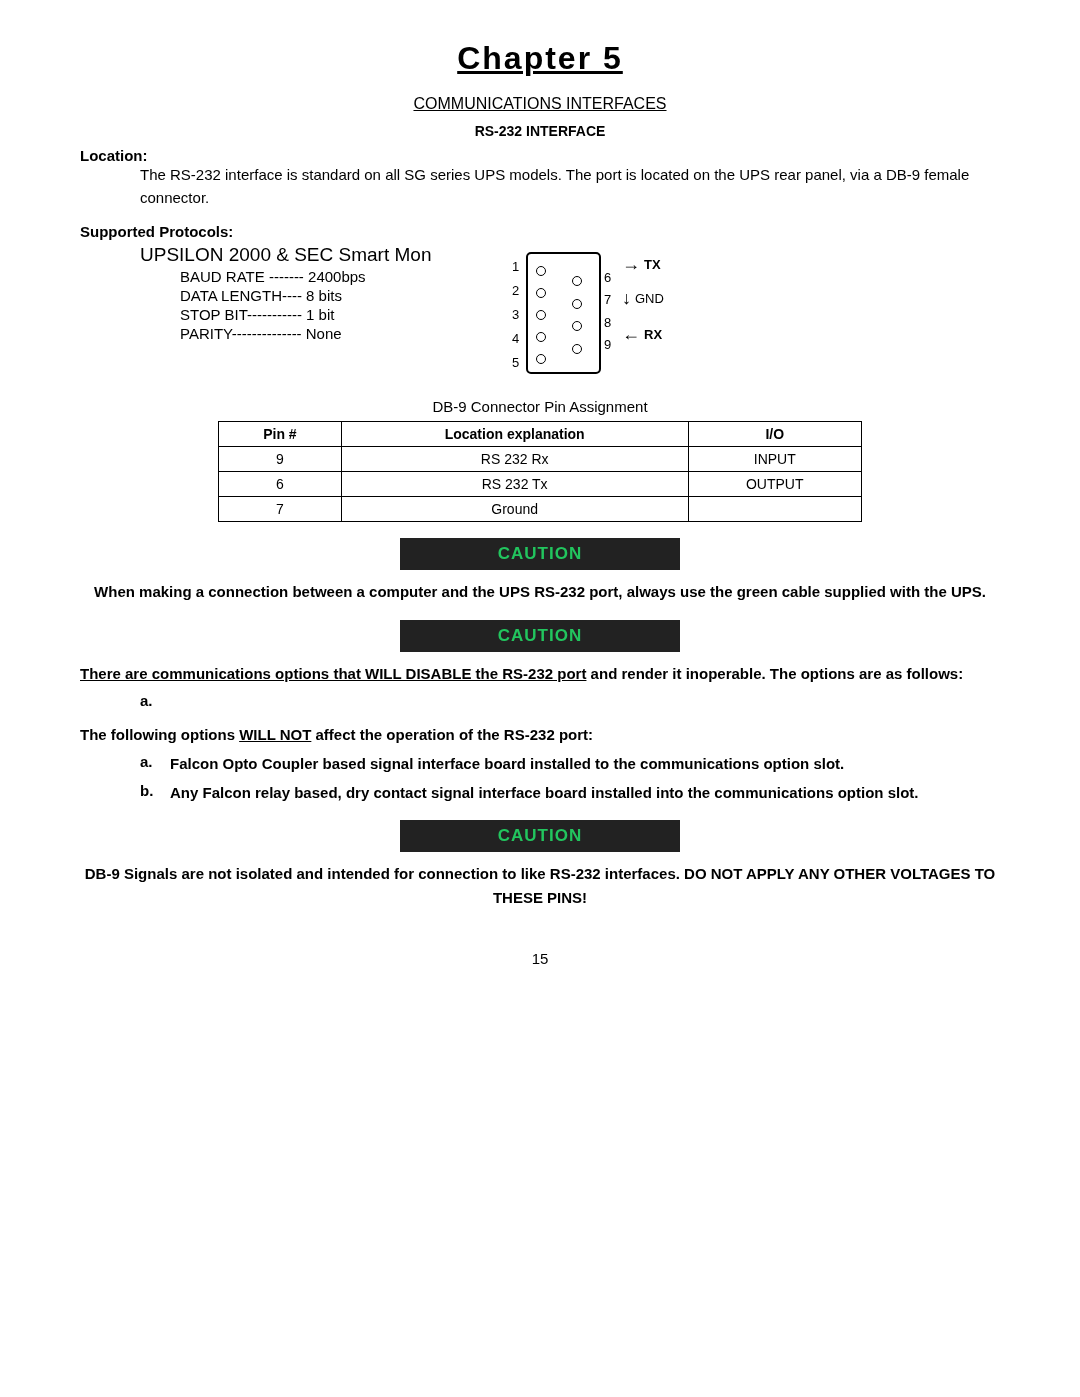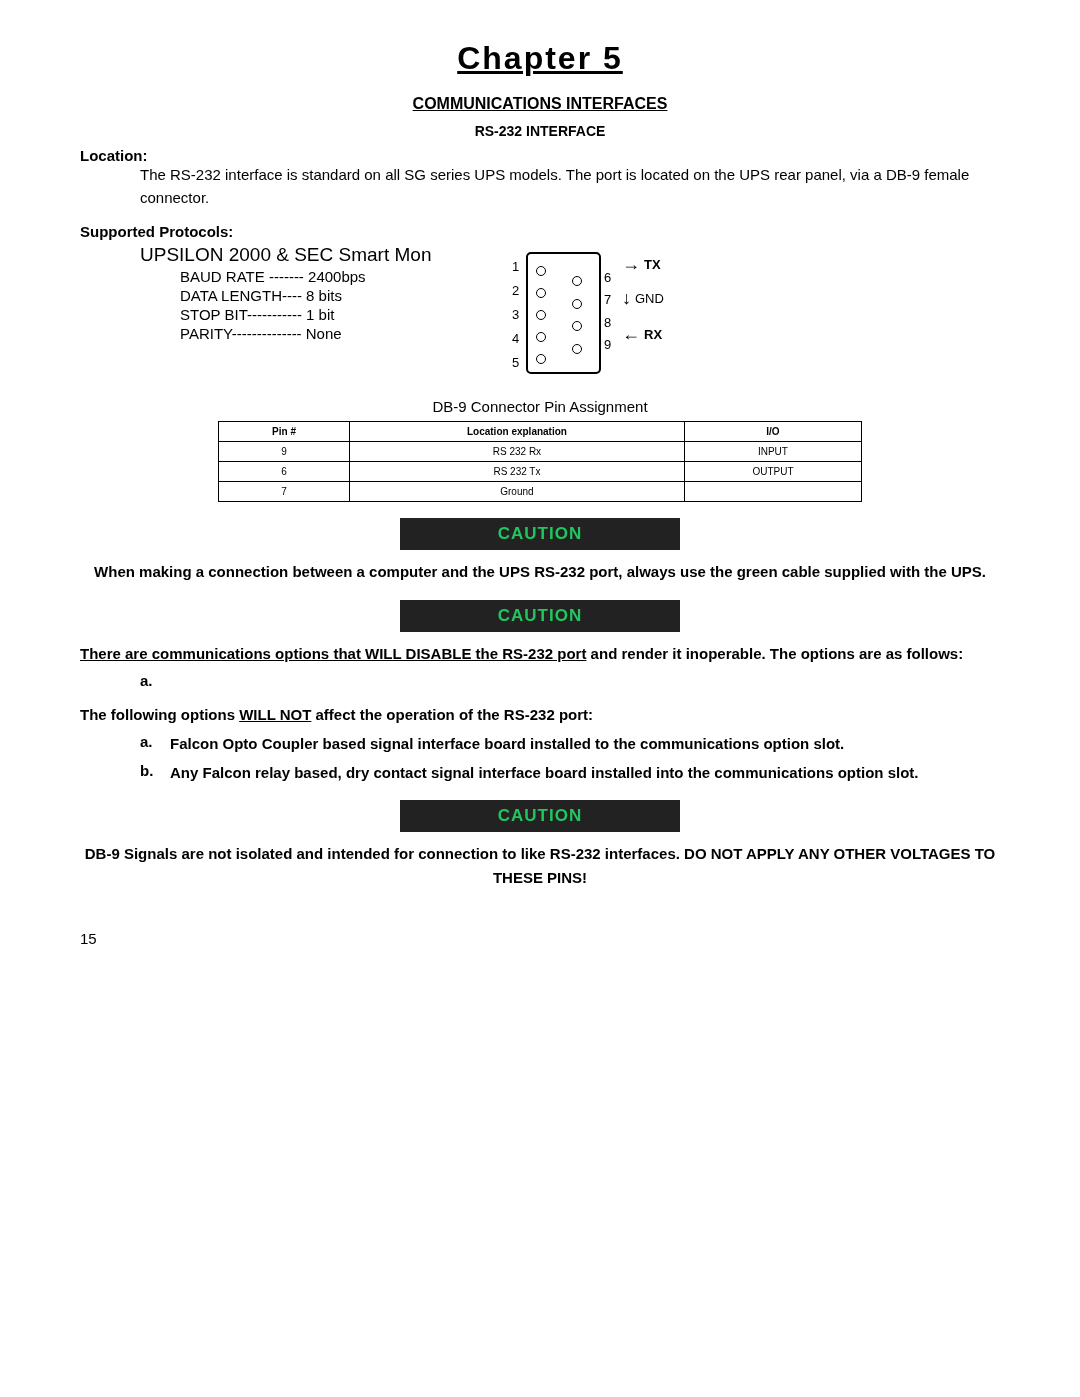--- a/index.html
+++ b/index.html
@@ -14,21 +14,21 @@
     }
     .chapter-title {
       text-align: center;
       font-size: 32px;
       font-weight: bold;
       letter-spacing: 2px;
       margin-bottom: 18px;
       text-decoration: underline;
     }
     .section-heading {
-      font-weight: bold;
+      font-weight: normal;
       text-decoration: underline;
       text-align: center;
       font-size: 16px;
       margin-bottom: 10px;
     }
     .sub-heading {
       font-weight: bold;
       text-align: center;
       font-size: 14px;
       margin-bottom: 8px;
@@ -82,21 +82,21 @@
     }
     .table-caption {
       text-align: center;
       font-size: 15px;
       margin-bottom: 6px;
     }
     .pin-table {
       width: 70%;
       margin: 0 auto;
       border-collapse: collapse;
-      font-size: 10px;
+      font-size: 14px;
       padding-left: 46px;
     }
     .pin-table th {
       border: 1px solid #000;
       padding: 4px 12px;
       font-weight: bold;
       text-align: center;
       background: #fff;
     }
     .pin-table td {
@@ -137,21 +137,21 @@
     .indent-a .letter {
       min-width: 30px;
       font-weight: bold;
     }
     .indent-a .content {
       font-weight: bold;
       font-size: 15px;
       line-height: 1.5;
     }
     .page-number {
-      text-align: left;
+      text-align: center;
       margin-top: 40px;
       font-size: 15px;
     }
     .upsilon-line {
       margin-bottom: 8px;
       font-size: 15px;
     }
     .baud-block {
       margin-left: 40px;
     }

